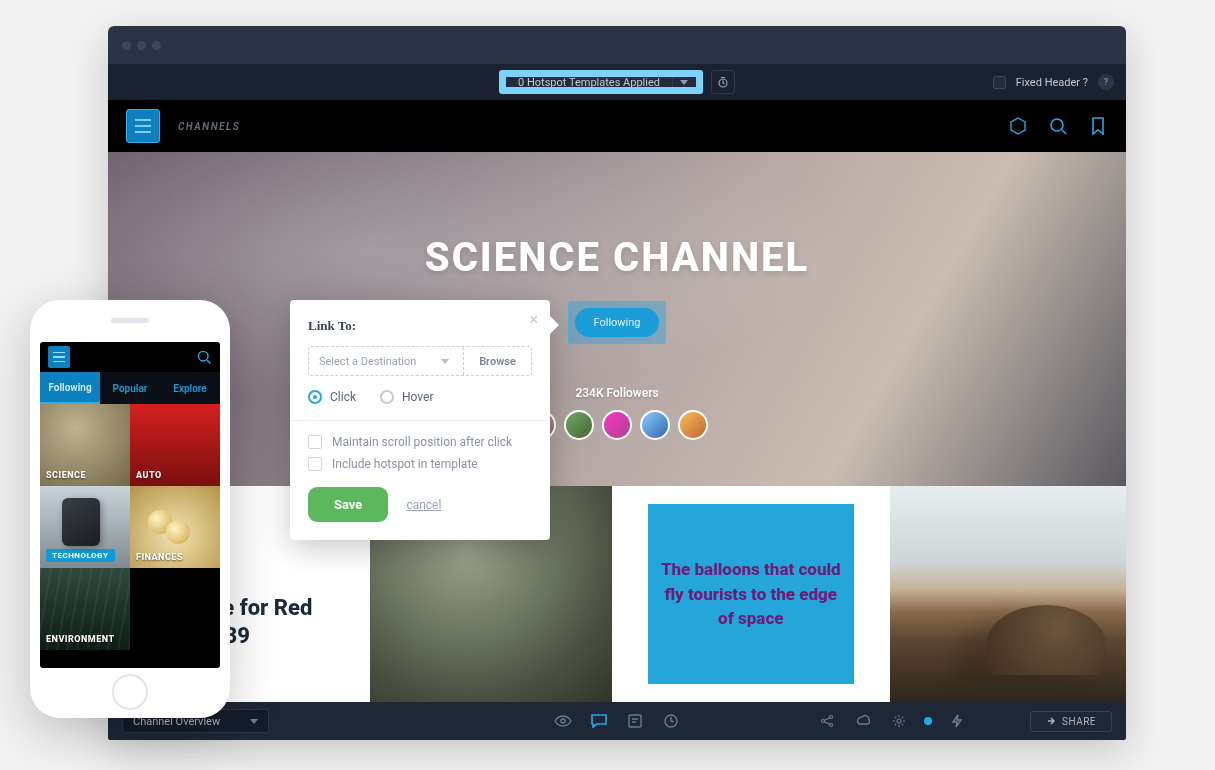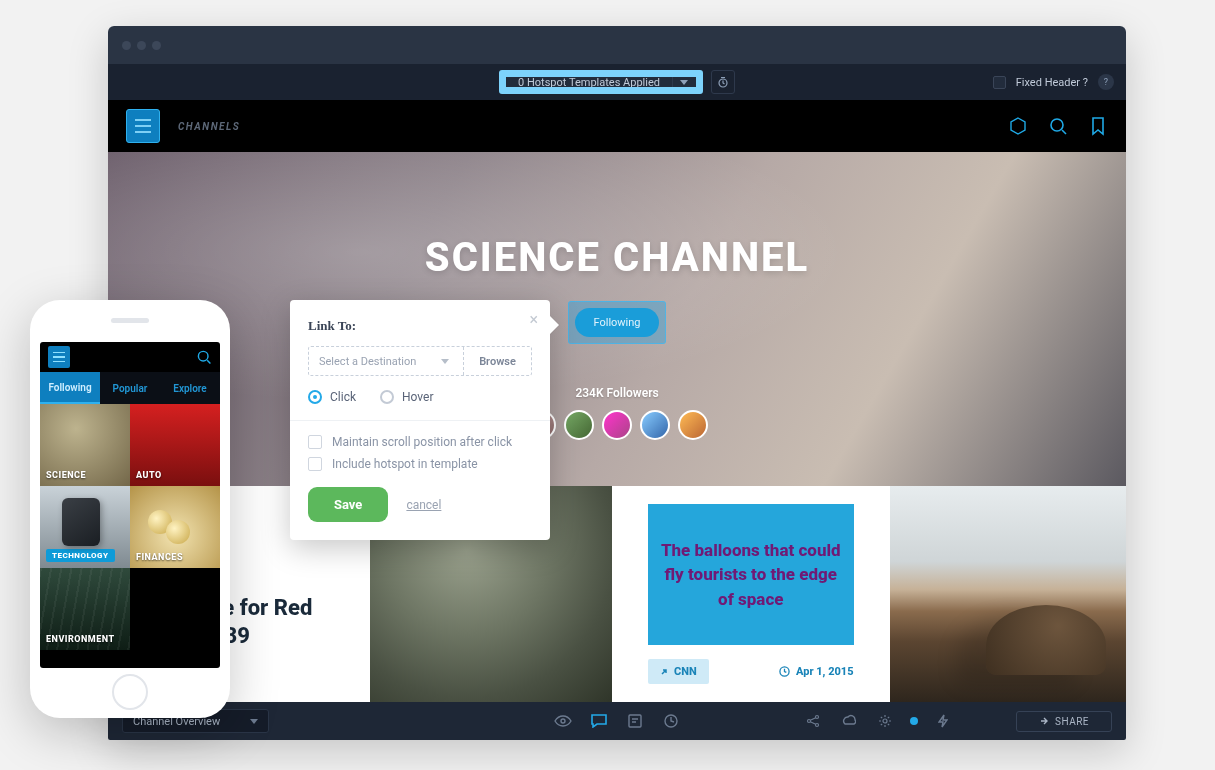--- a/index.html
+++ b/index.html
@@ -216,21 +216,21 @@
   }
   .bottombar .dd {
     background:#151c29; border:1px solid #2a3547; border-radius:3px; height:24px;
     display:flex; align-items:center; padding:0 10px; gap:30px;
   }
   .bottombar .center { position:absolute; left:50%; transform:translateX(-50%); display:flex; gap:14px;}
   .bottombar .right { margin-left:auto; display:flex; align-items:center; gap:14px;}
   .bb-ico { width:22px; height:22px; display:flex;align-items:center;justify-content:center; color:#6c7a8f;}
   .bb-ico.active { color:var(--blue-bright);}
   .dot-blue { width:8px; height:8px; border-radius:50%; background:var(--blue-bright);}
-  .share-btn { border:1px solid #364256; border-radius:3px; padding:4px 22px; font-size:10px; letter-spacing:0.5px; display:flex;align-items:center;gap:6px;margin-left:48px;}
+  .share-btn { border:1px solid #364256; border-radius:3px; padding:4px 15px; font-size:10px; letter-spacing:0.5px; display:flex;align-items:center;gap:6px;margin-left:48px;}
   
   .popover {
     position:absolute;
     left: 290px; top: 300px;
     width: 260px;
     background: var(--popover-bg);
     border-radius: 4px;
     box-shadow: 0 8px 30px rgba(0,0,0,0.22);
     padding: 18px;
     font-size: 12px;
@@ -379,35 +379,20 @@
         <svg width="12" height="12" viewBox="0 0 12 12" fill="none" stroke="#1a2a3a" stroke-width="1.4">
             <circle cx="6" cy="6" r="5"></circle>
             <path d="M6 3v3l2 1"></path>
           </svg>
         <span>Apr 5, 2015</span>
       </div>
     </div>
     <div class="card card-b"></div>
     <div class="card card-c">
       <div class="headline">The balloons that could fly tourists to the edge of space</div>
-      <div class="row">
-        <span class="tag-cnn">
-          <svg width="8" height="8" viewBox="0 0 8 8">
-              <path d="M2 6l4-4M3 2h3v3" fill="none" stroke="#1a84b8" stroke-width="1.5"></path>
-            </svg>
-          <span>CNN</span>
-        </span>
-        <span class="tag-date">
-          <svg width="11" height="11" viewBox="0 0 12 12" fill="none" stroke="#1a84b8" stroke-width="1.4">
-              <circle cx="6" cy="6" r="5"></circle>
-              <path d="M6 3v3l2 1"></path>
-            </svg>
-          <span>Apr 1, 2015</span>
-        </span>
-      </div>
     </div>
     <div class="card card-d"></div>
   </div>
 
   <div class="bottombar">
     <div class="dd">
       <span>Channel Overview</span>
       <svg width="8" height="5" viewBox="0 0 8 5">
           <path d="M0 0l4 5 4-5z" fill="#6c7a8f"></path>
         </svg>

